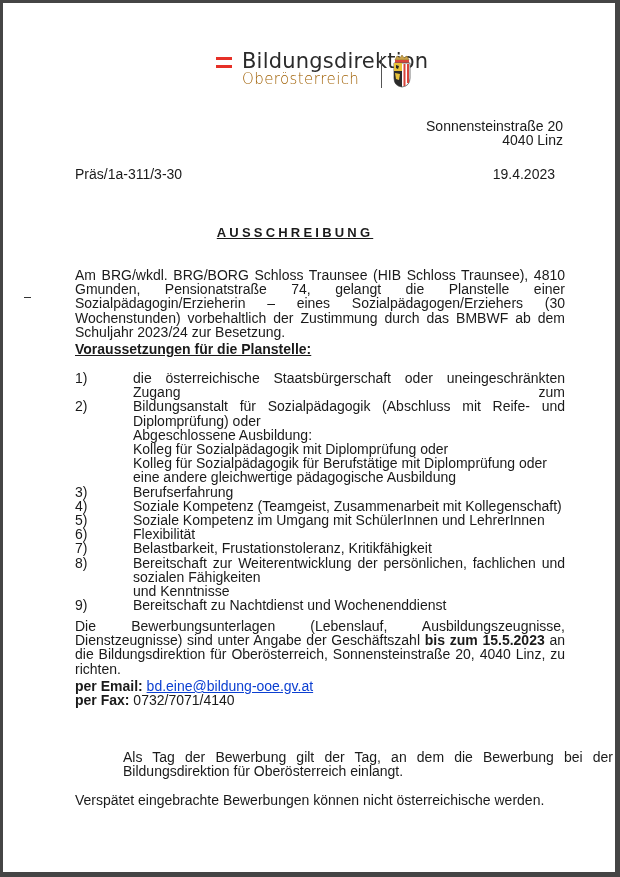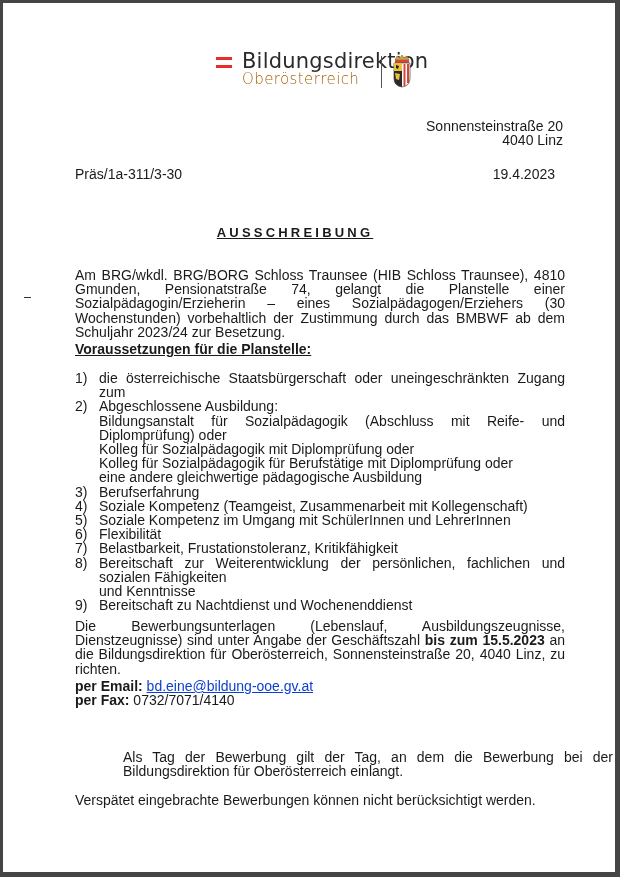--- a/index.html
+++ b/index.html
@@ -56,21 +56,21 @@
     .para {
       position: absolute; left: 72px; width: 490px;
       text-align: justify;
     }
     .para1 { top: 265px; text-align-last: left; }
     .heading { position: absolute; left: 72px; top: 339px; font-weight: bold; text-decoration: underline; }
 
     .list { position: absolute; left: 72px; top: 368px; width: 490px; }
     .li { position: relative; padding-left: 24px; }
     .li .num { position: absolute; left: 0; top: 0; }
-    .li .body { text-align: justify; text-align-last: left; }
+    .li .body { text-align: justify; text-align-last: left; margin-left: 34px; }
     .li.just .body .first { display: block; text-align: justify; text-align-last: justify; }
 
     .para2 { top: 616px; text-align-last: left; }
     .contact { position: absolute; left: 72px; top: 676px; }
     .contact b { font-weight: bold; }
     .link { color: #0b3fd1; text-decoration: underline; }
     .para3 { top: 747px; text-align-last: left; margin-left: 48px; }
     .para4 { position: absolute; left: 72px; top: 790px; }
     .dash { position: absolute; left: 21px; top: 294px; width: 7px; height: 1px; background: #333; }
   </style>
@@ -121,22 +121,22 @@
   <div class="list text" id="req-list">
       <div class="li just">
         <span class="num">1)</span>
         <div class="body">
           <div class="first">die österreichische Staatsbürgerschaft oder uneingeschränkten Zugang zum</div>
         </div>
       </div>
       <div class="li">
         <span class="num">2)</span>
         <div class="body">
+          <div>Bildungsanstalt für Sozialpädagogik (Abschluss mit Reife- und Diplomprüfung) oder</div>
           <div>Abgeschlossene Ausbildung:</div>
-          <div>Bildungsanstalt für Sozialpädagogik (Abschluss mit Reife- und Diplomprüfung) oder</div>
           <div>Kolleg für Sozialpädagogik mit Diplomprüfung oder</div>
           <div>Kolleg für Sozialpädagogik für Berufstätige mit Diplomprüfung oder</div>
           <div>eine andere gleichwertige pädagogische Ausbildung</div>
         </div>
       </div>
       <div class="li">
         <span class="num">3)</span>
         <div class="body">
           <div>Berufserfahrung</div>
         </div>
@@ -184,14 +184,14 @@
     <span>Die Bewerbungsunterlagen (Lebenslauf, Ausbildungszeugnisse, Dienstzeugnisse) sind unter Angabe der Geschäftszahl </span><b>bis zum 15.5.2023</b><span> an die Bildungsdirektion für Oberösterreich, Sonnensteinstraße 20, 4040 Linz, zu richten.</span>
   </div>
 
   <div class="contact text">
     <div><b>per Email:</b> <span class="link">bd.eine@bildung-ooe.gv.at</span></div>
     <div><b>per Fax:</b><span> 0732/7071/4140</span></div>
   </div>
 
   <div class="para para3 text">Als Tag der Bewerbung gilt der Tag, an dem die Bewerbung bei der Bildungsdirektion für Oberösterreich einlangt.</div>
 
-  <div class="para4 text">Verspätet eingebrachte Bewerbungen können nicht berücksichtigt werden.</div>
+  <div class="para4 text">Verspätet eingebrachte Bewerbungen können nicht österreichische werden.</div>
 </div>
 
 </body></html>

